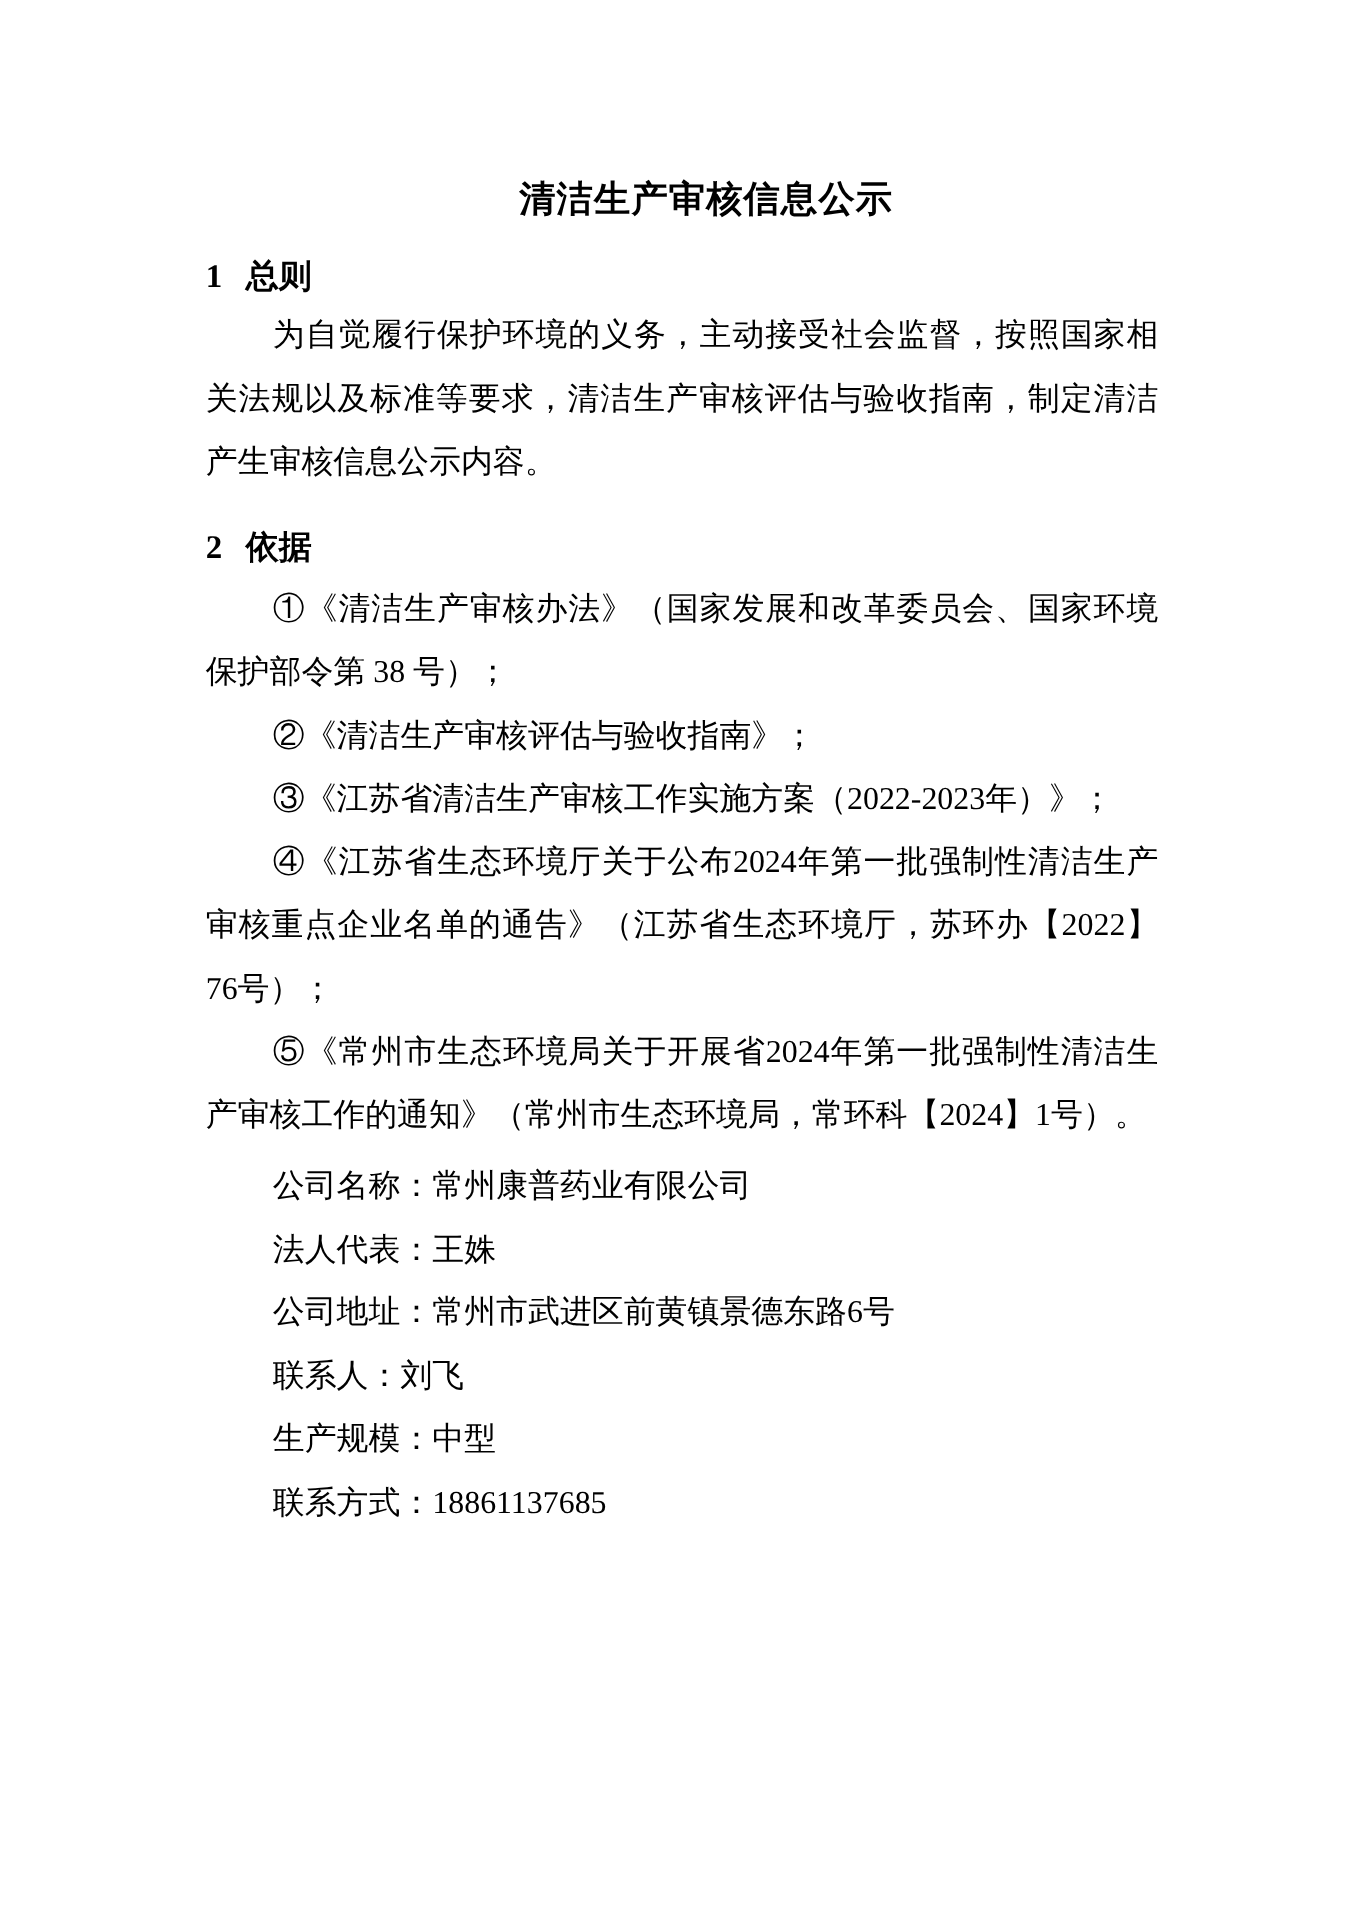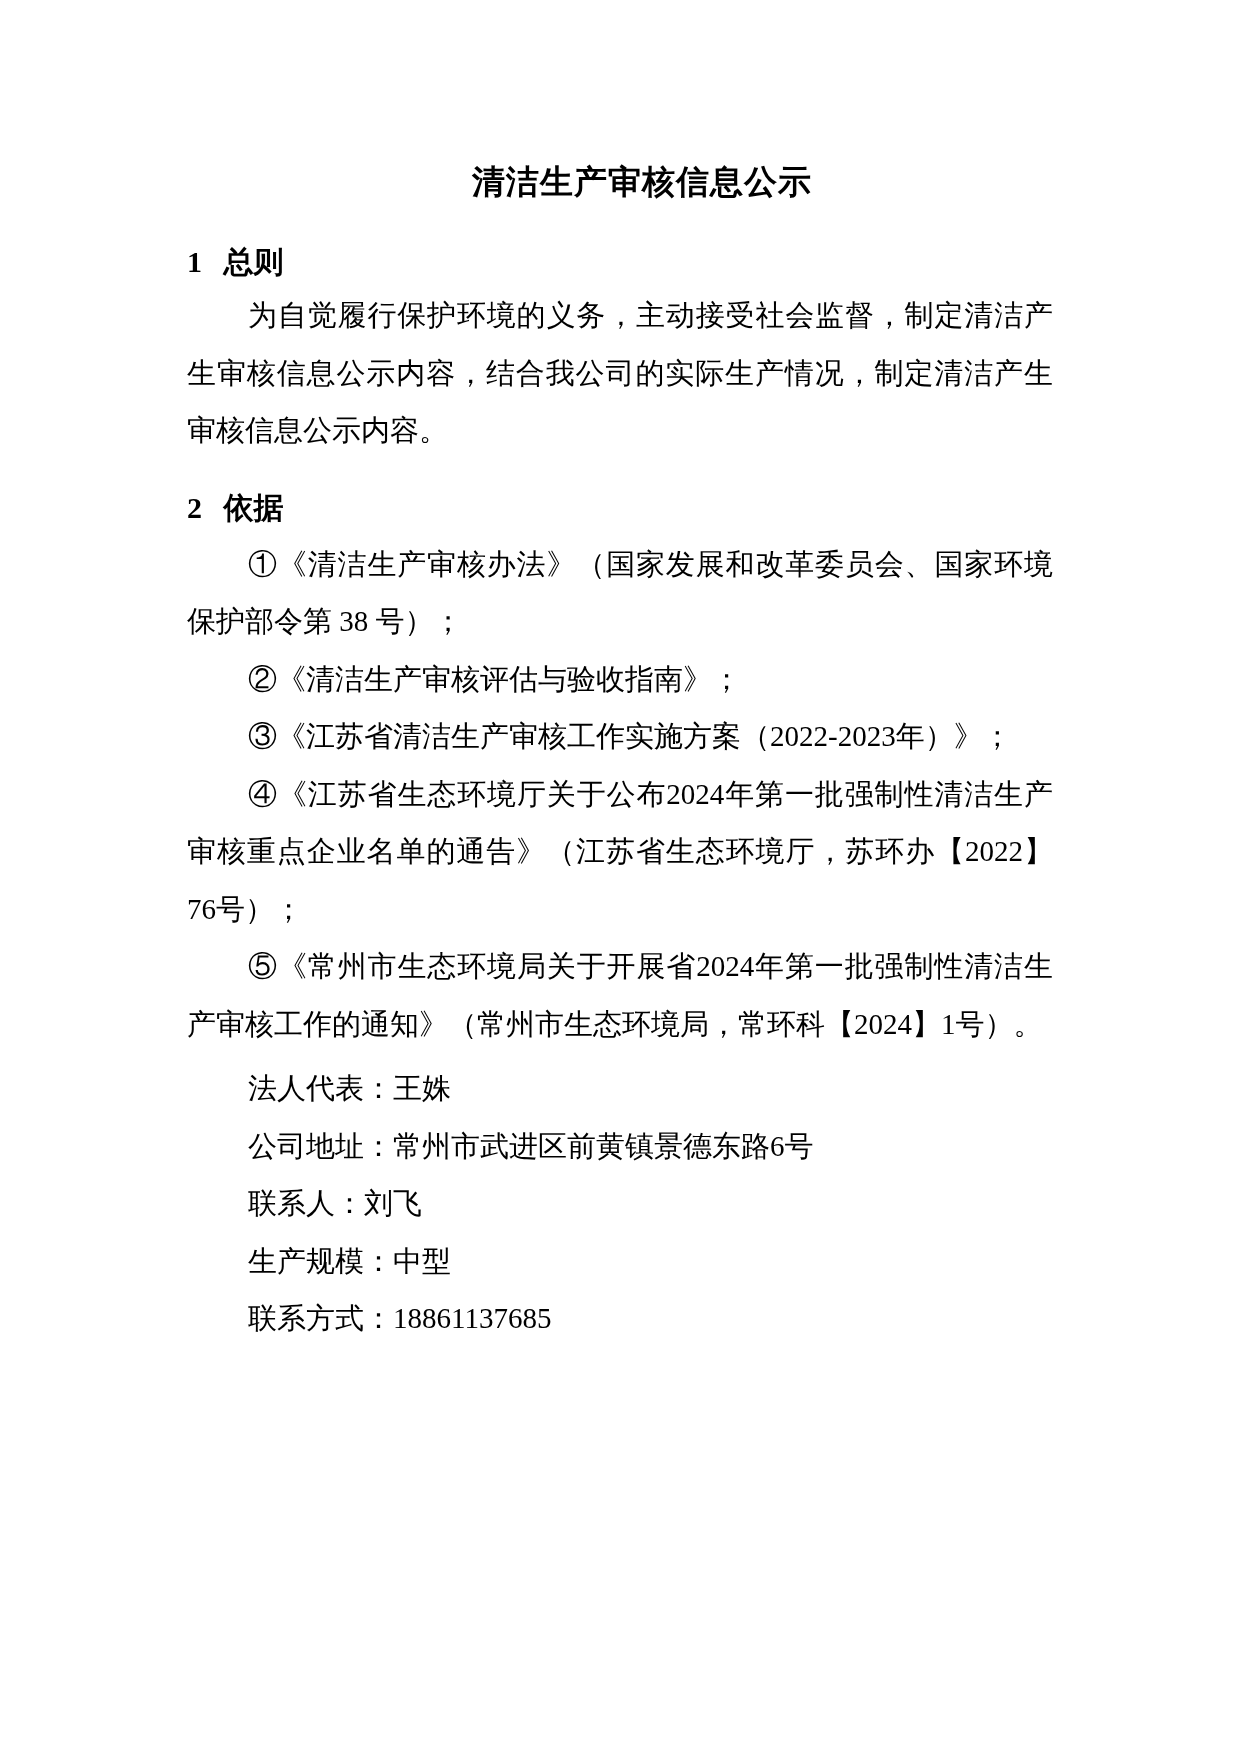--- a/index.html
+++ b/index.html
@@ -39,21 +39,21 @@
   }
   h3.sub-heading {
     margin: 39px 0 0 0;
     font-size: 29px;
     line-height: 40px;
     font-weight: bold;
   }
   .h-num { display: inline-block; }
   .h-text { margin-left: 14px; }
   .sub-heading .h-text { margin-left: 12px; }
-  #heading-general   { margin-top: 38px; }
+  #heading-general   { margin-top: 28px; }
   #heading-basis     { margin-top: 28px; }
   #heading-disclosure{ margin-top: 22px; }
   p.body {
     margin: 0;
     font-size: 29px;
     line-height: 57.5px;
     text-align: justify;
     text-indent: 61px;
   }
   #para-general { margin-top: 5px; }
@@ -74,38 +74,41 @@
 <div class="page">
   <div class="content">
 
     <div class="doc-title">清洁生产审核信息公示</div>
 
     <h2 class="sec-heading" id="heading-general">
       <span class="h-num">1</span>
       <span class="h-text">总则</span>
     </h2>
 
-    <p class="body" id="para-general">为自觉履行保护环境的义务，主动接受社会监督，制定清洁产生审核信息公示内容，结合我公司的实际生产情况，制定清洁产生审核信息公示内容。</p>
+    <p class="body" id="para-general">为自觉履行保护环境的义务，主动接受社会监督，按照国家相关法规以及标准等要求，清洁生产审核评估与验收指南，制定清洁产生审核信息公示内容。</p>
 
     <h2 class="sec-heading" id="heading-basis">
       <span class="h-num">2</span>
       <span class="h-text">依据</span>
     </h2>
 
     <div class="basis-list">
       <p class="body">①《清洁生产审核办法》（国家发展和改革委员会、国家环境保护部令第 38 号）；</p>
       <p class="body">②《清洁生产审核评估与验收指南》；</p>
       <p class="body">③《江苏省清洁生产审核工作实施方案（2022-2023年）》；</p>
       <p class="body">④《江苏省生态环境厅关于公布2024年第一批强制性清洁生产审核重点企业名单的通告》（江苏省生态环境厅，苏环办【2022】76号）；</p>
       <p class="body">⑤《常州市生态环境局关于开展省2024年第一批强制性清洁生产审核工作的通知》（常州市生态环境局，常环科【2024】1号）。</p>
     </div>
 
 
 
     <div class="info-list">
+      <p class="info-line">
+        <span>公司名称：</span><span>常州康普药业有限公司</span>
+      </p>
       <p class="info-line">
         <span>法人代表：</span><span>王姝</span>
       </p>
       <p class="info-line">
         <span>公司地址：</span><span>常州市武进区前黄镇景德东路6号</span>
       </p>
       <p class="info-line">
         <span>联系人：</span><span>刘飞</span>
       </p>
       <p class="info-line">

